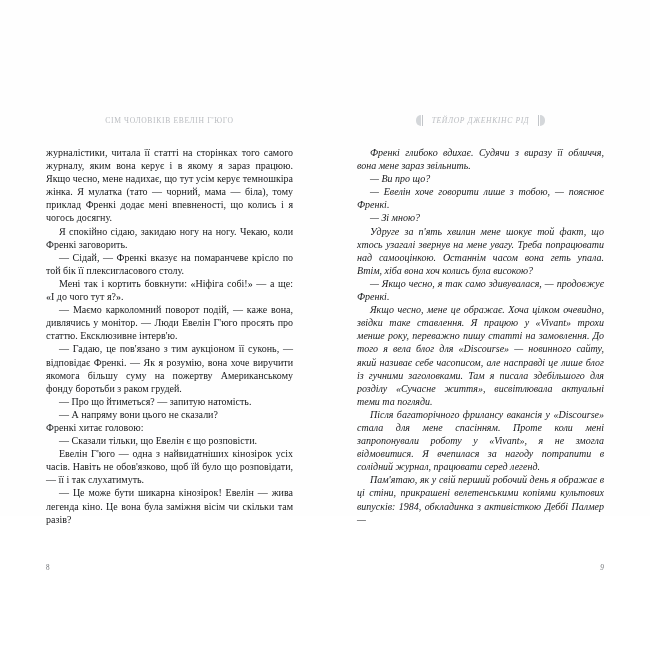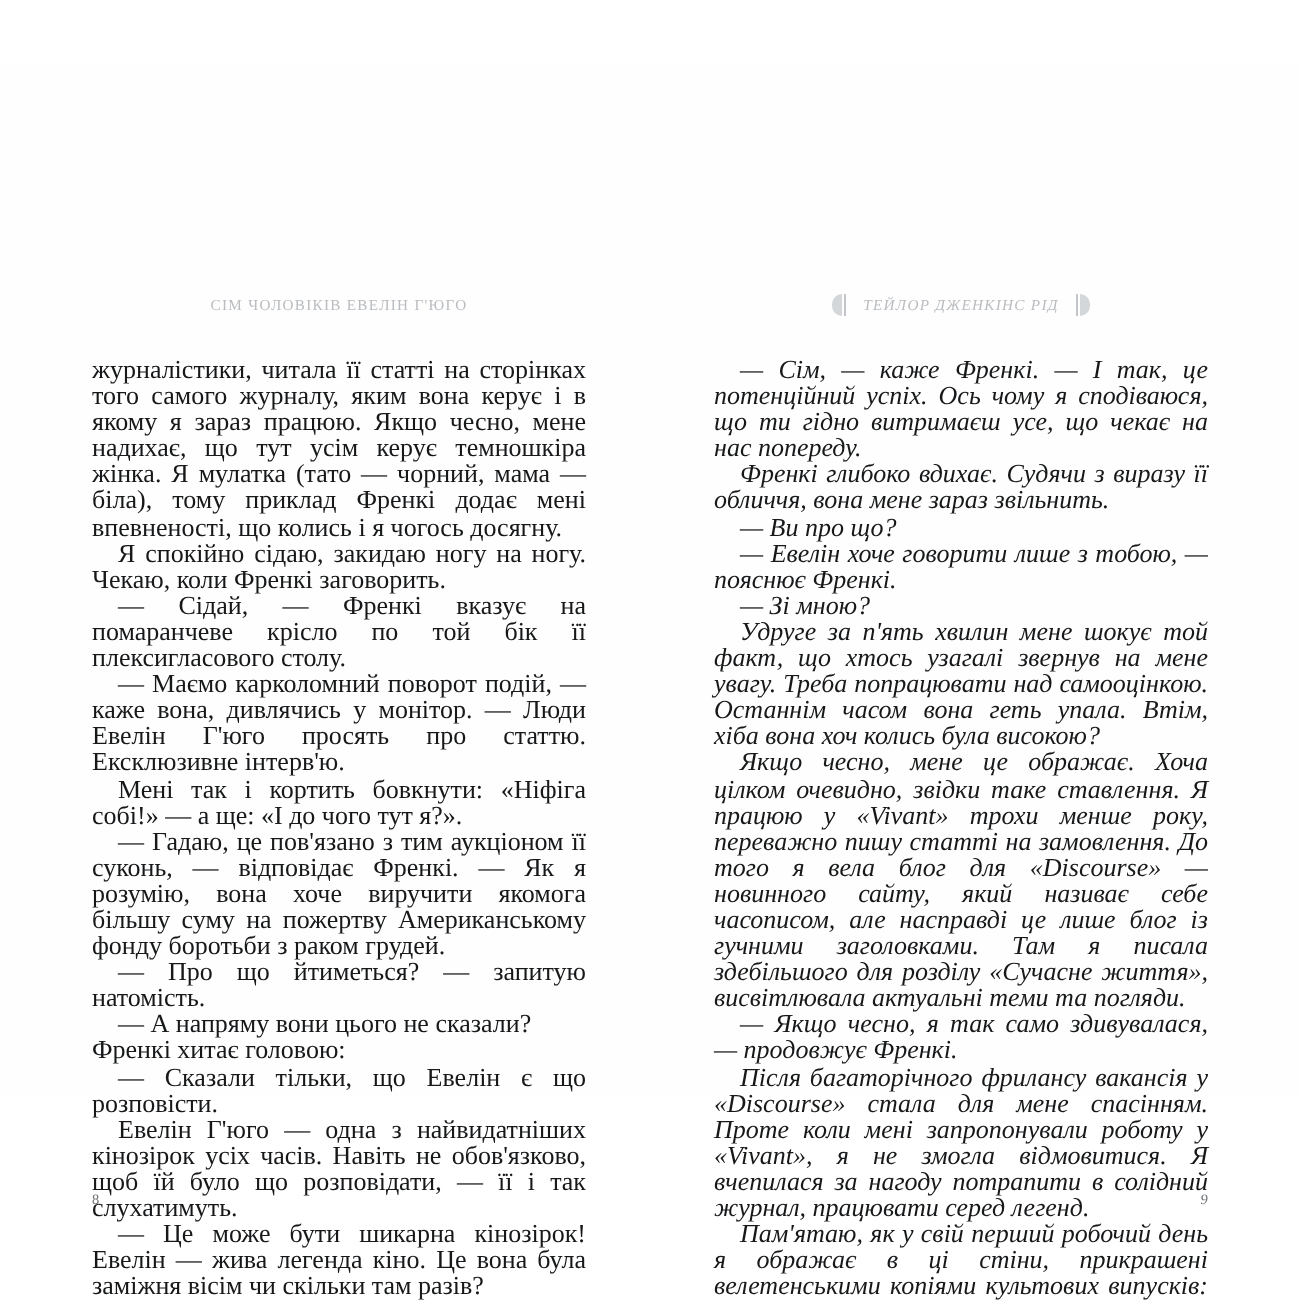--- a/index.html
+++ b/index.html
@@ -17,21 +17,20 @@
   }
 
   .spread {
     position: relative;
     width: 650px;
     height: 516px;
     background: #fefefe;
     display: flex;
     box-sizing: border-box;
     padding-top: 112px;
-    margin-top: 32px;
   }
 
   .page {
     position: relative;
     width: 325px;
     height: 460px;
     box-sizing: border-box;
   }
 
   .page-left  { padding: 0 32px 0 46px; }
@@ -77,21 +76,21 @@
   }
   .ornament-left::before  { left: 0; border-radius: 6px 0 0 6px; }
   .ornament-left::after   { left: 6px; }
   .ornament-right::before { right: 0; border-radius: 0 6px 6px 0; }
   .ornament-right::after  { right: 6px; }
   .ornament-left  { margin-right: 9px; }
   .ornament-right { margin-left: 9px; }
 
   
   .body-text {
-    font-size: 13px;
+    font-size: 10px;
     line-height: 13.1px;
     text-align: justify;
     text-justify: inter-word;
     hyphens: manual;
     color: #16181a;
   }
   .body-text p {
     margin: 0;
     text-indent: 13px;
   }
@@ -118,22 +117,22 @@
   <div class="page page-left">
 
     <div class="running-head">
       <span class="rh-text">СІМ ЧОЛОВІКІВ ЕВЕЛІН Г'ЮГО</span>
     </div>
 
     <div class="body-text">
       <p class="no-indent">журналістики, читала її статті на сторінках того самого журналу, яким вона керує і в якому я зараз працюю. Якщо чесно, мене надихає, що тут усім керує темношкіра жінка. Я мулатка (тато — чорний, мама — біла), тому приклад Френкі додає мені впевненості, що колись і я чогось досягну.</p>
       <p>Я спокійно сідаю, закидаю ногу на ногу. Чекаю, коли Френкі заговорить.</p>
       <p>— Сідай, — Френкі вказує на помаранчеве крісло по той бік її плексигласового столу.</p>
+      <p>Мені так і кортить бовкнути: «Ніфіга собі!» — а ще: «І до чого тут я?».</p>
       <p>— Маємо карколомний поворот подій, — каже вона, дивлячись у монітор. — Люди Евелін Г'юго просять про статтю. Ексклюзивне інтерв'ю.</p>
-      <p>Мені так і кортить бовкнути: «Ніфіга собі!» — а ще: «І до чого тут я?».</p>
       <p>— Гадаю, це пов'язано з тим аукціоном її суконь, — відповідає Френкі. — Як я розумію, вона хоче виручити якомога більшу суму на пожертву Американському фонду боротьби з раком грудей.</p>
       <p>— Про що йтиметься? — запитую натомість.</p>
       <p>— А напряму вони цього не сказали?</p>
       <p class="no-indent">Френкі хитає головою:</p>
       <p>— Сказали тільки, що Евелін є що розповісти.</p>
       <p>Евелін Г'юго — одна з найвидатніших кінозірок усіх часів. Навіть не обов'язково, щоб їй було що розповідати, — її і так слухатимуть.</p>
       <p>— Це може бути шикарна кінозірок! Евелін — жива легенда кіно. Це вона була заміжня вісім чи скільки там разів?</p>
     </div>
 
     <div class="folio folio-left">8</div>
@@ -141,28 +140,27 @@
 
   <div class="page page-right">
 
     <div class="running-head">
       <span class="ornament ornament-left"></span>
       <span class="rh-text">ТЕЙЛОР ДЖЕНКІНС РІД</span>
       <span class="ornament ornament-right"></span>
     </div>
 
     <div class="body-text">
-      <p>— Сім, — каже Френкі. — І так, це потенційний успіх. Ось чому я сподіваюся, що ти гідно витримаєш усе, що чекає на нас попереду.</p>
       <p>Френкі глибоко вдихає. Судячи з виразу її обличчя, вона мене зараз звільнить.</p>
       <p>— Ви про що?</p>
       <p>— Евелін хоче говорити лише з тобою, — пояснює Френкі.</p>
       <p>— Зі мною?</p>
       <p>Удруге за п'ять хвилин мене шокує той факт, що хтось узагалі звернув на мене увагу. Треба попрацювати над самооцінкою. Останнім часом вона геть упала. Втім, хіба вона хоч колись була високою?</p>
+      <p>— Якщо чесно, я так само здивувалася, — продовжує Френкі.</p>
       <p>Якщо чесно, мене це ображає. Хоча цілком очевидно, звідки таке ставлення. Я працюю у «Vivant» трохи менше року, переважно пишу статті на замовлення. До того я вела блог для «Discourse» — новинного сайту, який називає себе часописом, але насправді це лише блог із гучними заголовками. Там я писала здебільшого для розділу «Сучасне життя», висвітлювала актуальні теми та погляди.</p>
-      <p>— Якщо чесно, я так само здивувалася, — продовжує Френкі.</p>
       <p>Після багаторічного фрилансу вакансія у «Discourse» стала для мене спасінням. Проте коли мені запропонували роботу у «Vivant», я не змогла відмовитися. Я вчепилася за нагоду потрапити в солідний журнал, працювати серед легенд.</p>
       <p>Пам'ятаю, як у свій перший робочий день я ображає в ці стіни, прикрашені велетенськими копіями культових випусків: 1984, обкладинка з активісткою Деббі Палмер —</p>
     </div>
 
     <div class="folio folio-right">9</div>
   </div>
 
 </div>
 
 </body></html>

